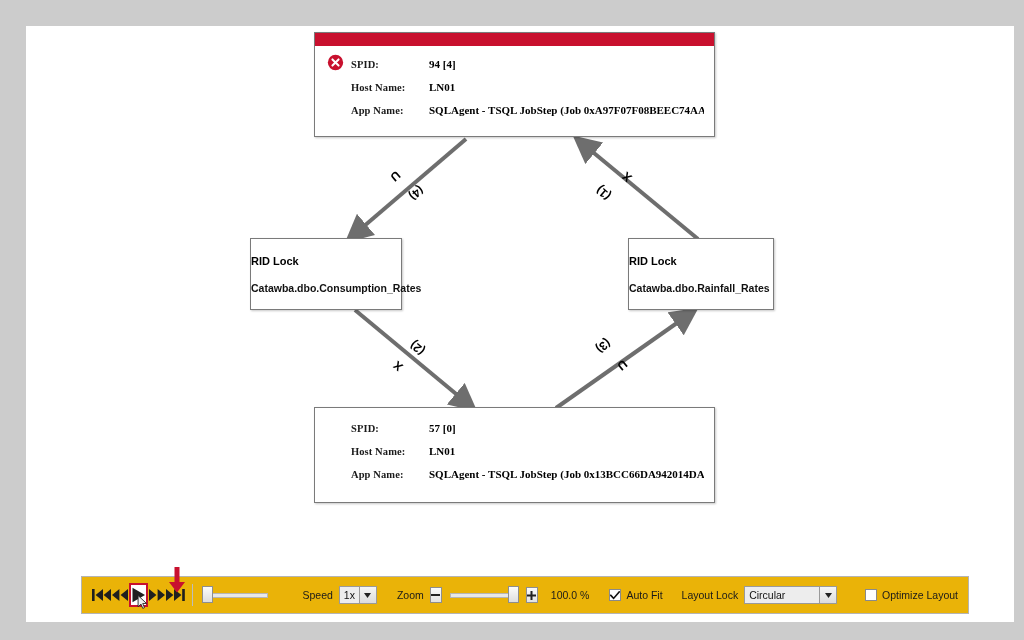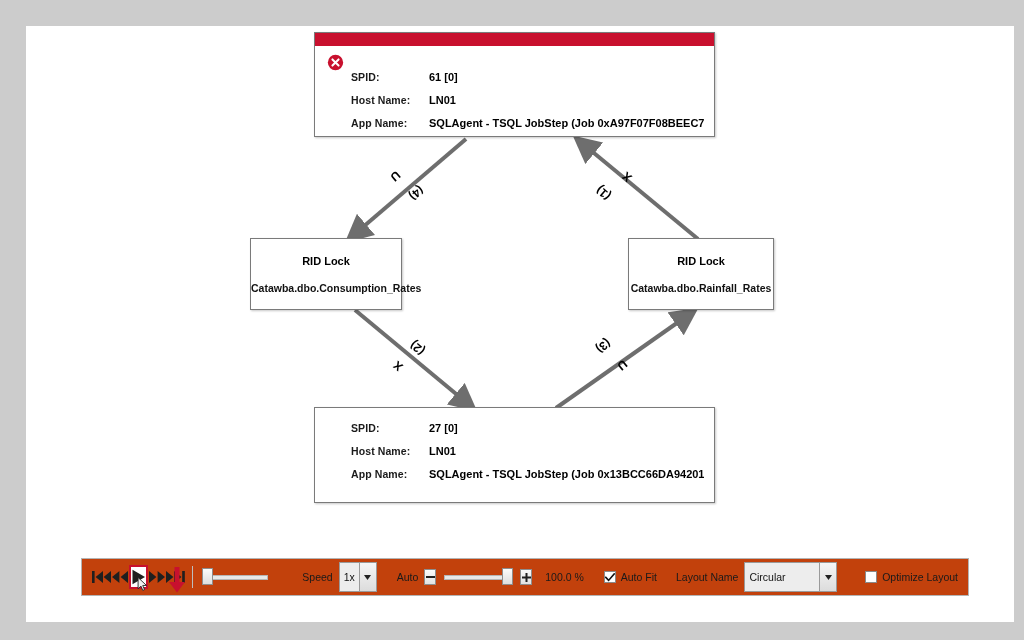--- a/index.html
+++ b/index.html
@@ -46,21 +46,22 @@
     box-sizing: border-box;
     box-shadow: 1px 1px 2px rgba(0,0,0,0.22);
   }
   .proc-header {
     height: 13px;
     background: #c8102e;
     width: 100%;
   }
   .proc-body {
     position: relative;
-    padding: 25px 10px 10px 10px;
+    padding: 12px 10px 10px 10px;
+    font-family: Liberation Serif, serif;
   }
   .proc-row {
     display: flex;
     align-items: baseline;
     height: 23px;
   }
   .proc-label {
     width: 78px;
     flex: 0 0 78px;
     font-size: 10.5px;
@@ -84,21 +85,20 @@
   }
   .node-indent { padding-left: 26px; }
 
   
   .res-node {
     position: absolute;
     background: #ffffff;
     border: 1px solid #7a7a7a;
     box-sizing: border-box;
     box-shadow: 1px 1px 2px rgba(0,0,0,0.22);
-    text-align: center;
   }
   .res-title {
     font-size: 11px;
     font-weight: bold;
     color: #000;
     margin-top: 16px;
   }
   .res-sub {
     font-size: 10.5px;
     color: #111;
@@ -113,24 +113,24 @@
     font-weight: bold;
     color: #000;
     white-space: nowrap;
     transform-origin: 50% 50%;
   }
 
   
   #toolbar {
     position: absolute;
     left: 55px;
-    top: 532px;
+    top: 550px;
     width: 888px;
     height: 38px;
-    background: #c2410c;
+    background: #eab308;
     border: 1px solid #b4b4b4;
     box-sizing: border-box;
     display: flex;
     align-items: center;
     padding: 0 10px;
   }
   .tb-btn {
     width: 24px;
     height: 24px;
     display: flex;
@@ -173,21 +173,21 @@
     border: 1px solid #8e8e8e;
     box-sizing: border-box;
     top: 0;
   }
   .tb-text {
     font-size: 10.5px;
     color: #1a1a1a;
     white-space: nowrap;
   }
   .combo {
-    height: 30px;
+    height: 18px;
     background: #ededed;
     border: 1px solid #9a9a9a;
     box-sizing: border-box;
     display: flex;
     align-items: center;
     font-size: 10.5px;
     color: #111;
   }
   .combo .cval { flex: 1; padding: 0 4px; white-space: nowrap; }
   .combo .carrow {
@@ -252,38 +252,38 @@
 
       <div class="proc-node" style="left:288px; top:6px; width:401px; height:105px;">
         <div class="proc-header"></div>
         <div class="proc-body">
           <svg class="victim-icon" viewBox="0 0 20 20">
             <circle cx="10" cy="10" r="9" fill="#c8102e"></circle>
             <path d="M6.4,6.4 L13.6,13.6 M13.6,6.4 L6.4,13.6" stroke="#ffffff" stroke-width="2.4" stroke-linecap="round"></path>
           </svg>
           <div class="proc-row node-indent">
             <div class="proc-label">SPID:</div>
-            <div class="proc-value">61 [0]</div>
+            <div class="proc-value">94 [4]</div>
           </div>
           <div class="proc-row node-indent">
             <div class="proc-label">Host Name:</div>
             <div class="proc-value">LN01</div>
           </div>
           <div class="proc-row node-indent">
             <div class="proc-label">App Name:</div>
             <div class="proc-value">SQLAgent - TSQL JobStep (Job 0xA97F07F08BEEC74AA114FD29B...</div>
           </div>
         </div>
       </div>
 
       <div class="proc-node" style="left:288px; top:381px; width:401px; height:96px;">
         <div class="proc-body" style="padding-top:14px;">
           <div class="proc-row node-indent">
             <div class="proc-label">SPID:</div>
-            <div class="proc-value">27 [0]</div>
+            <div class="proc-value">57 [0]</div>
           </div>
           <div class="proc-row node-indent">
             <div class="proc-label">Host Name:</div>
             <div class="proc-value">LN01</div>
           </div>
           <div class="proc-row node-indent">
             <div class="proc-label">App Name:</div>
             <div class="proc-value">SQLAgent - TSQL JobStep (Job 0x13BCC66DA942014DAE3BBE0B...</div>
           </div>
         </div>
@@ -363,21 +363,21 @@
       <div class="tb-text" style="margin-left:34px;">Speed</div>
       <div class="combo" style="width:44px; margin-left:6px;">
         <span class="cval">1x</span>
         <span class="carrow">
           <svg width="7" height="5" viewBox="0 0 7 5">
               <path d="M0,0 L7,0 L3.5,5 Z" fill="#222"></path>
             </svg>
         </span>
       </div>
 
-      <div class="tb-text" style="margin-left:20px;">Auto</div>
+      <div class="tb-text" style="margin-left:20px;">Zoom</div>
       <div class="sqbtn" style="margin-left:6px;">
         <svg width="9" height="2" viewBox="0 0 9 2">
           <rect x="0" y="0" width="9" height="2" fill="#222"></rect>
         </svg>
       </div>
       <div class="slider" style="width:96px; margin-left:8px;">
         <div class="track"></div>
         <div class="thumb" style="left:58px;"></div>
       </div>
       <div class="sqbtn" style="margin-left:8px;">
@@ -390,21 +390,21 @@
 
       <div class="tb-group" style="margin-left:20px;">
         <span class="chk">
           <svg width="10" height="9" viewBox="0 0 10 9">
             <path d="M0.8,4.4 L3.6,7.4 L9.2,0.9" stroke="#111" stroke-width="1.6" fill="none" stroke-linecap="square"></path>
           </svg>
         </span>
         <span class="tb-text" style="margin-left:5px;">Auto Fit</span>
       </div>
 
-      <div class="tb-text" style="margin-left:19px;">Layout Name</div>
+      <div class="tb-text" style="margin-left:19px;">Layout Lock</div>
       <div class="combo" style="width:130px; margin-left:6px;">
         <span class="cval">Circular</span>
         <span class="carrow">
           <svg width="7" height="5" viewBox="0 0 7 5">
               <path d="M0,0 L7,0 L3.5,5 Z" fill="#222"></path>
             </svg>
         </span>
       </div>
 
       <div class="tb-group" style="margin-left:28px;">

